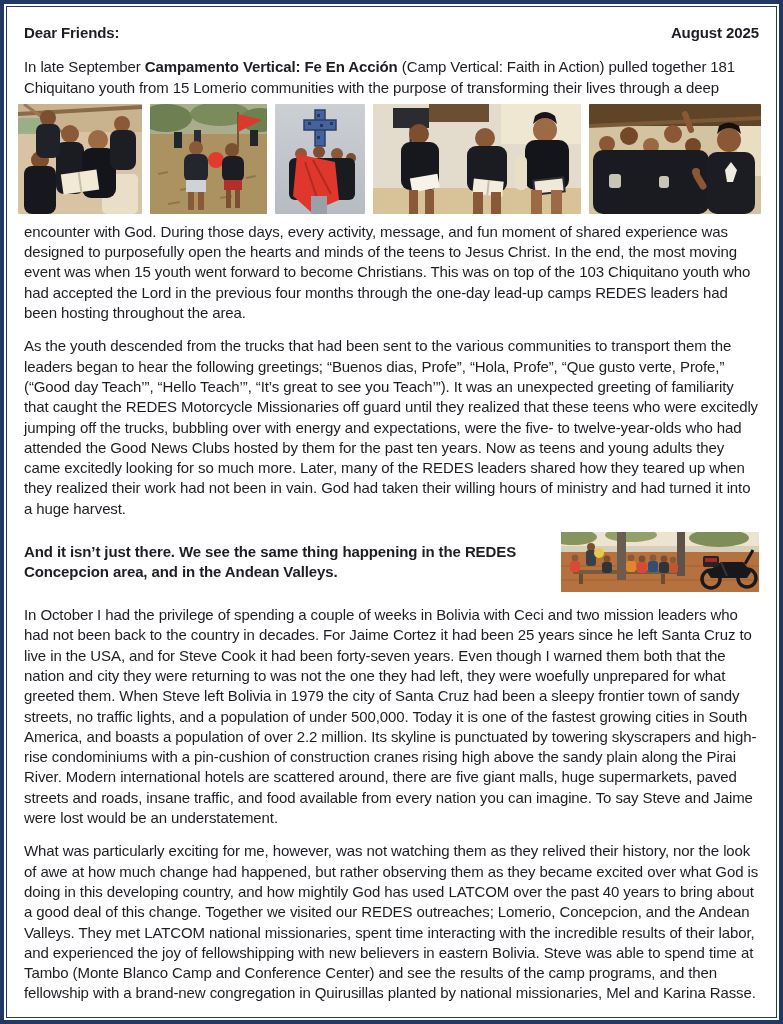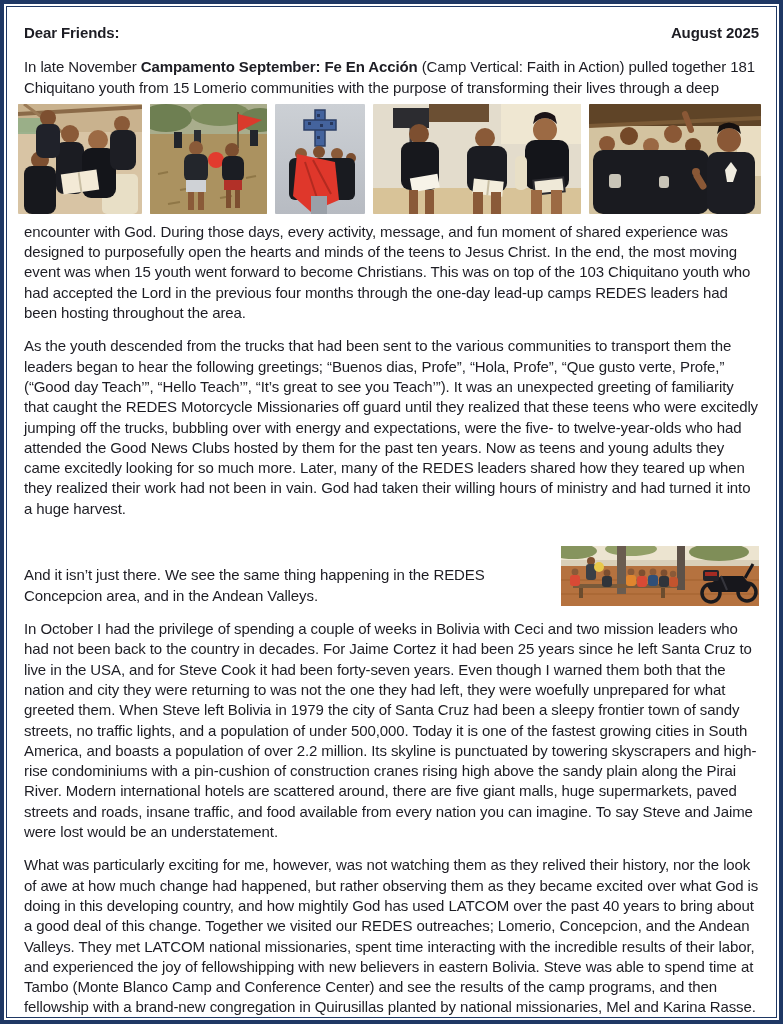--- a/index.html
+++ b/index.html
@@ -21,38 +21,38 @@
     position:relative;
     padding:16px 20px 0 20px;
     font-size:15px;line-height:20.3px;letter-spacing:-0.1px;
   }
   .hdr-row{display:flex;justify-content:space-between;font-weight:bold;margin-top:3px;}
   p{margin:12px 0 0 0;}
   p.first{margin-top:14px;}
   .strip{display:flex;gap:8px;margin:6px 0 0 -6px;height:110px;}
   .photo{overflow:hidden;border-radius:1px;flex:none;height:110px;}
   .photo svg{display:block;width:100%;height:100%;}
-  .row4{display:flex;align-items:flex-end;margin-top:27px;}
+  .row4{display:flex;align-items:center;margin-top:13px;font-weight:bold;}
   .row4 .p4{flex:1;margin:5px 14px 0 0;}
   .inline-photo{flex:none;width:198px;height:60px;overflow:hidden;margin-top:0;}
   .inline-photo svg{display:block;width:100%;height:100%;}
   b{font-weight:bold;}
 </style>
 </head>
 <body>
 
 <div class="page">
   <div class="content">
 
     <div class="hdr-row">
       <span>Dear Friends:</span>
       <span>August 2025</span>
     </div>
 
-    <p class="first"><span>In late November</span> <b>Campamento September: Fe En Acción</b> <span>(Camp Vertical: Faith in Action) pulled together 181 Chiquitano youth from 15 Lomerio communities with the purpose of transforming their lives through a deep</span></p>
+    <p class="first"><span>In late September</span> <b>Campamento Vertical: Fe En Acción</b> <span>(Camp Vertical: Faith in Action) pulled together 181 Chiquitano youth from 15 Lomerio communities with the purpose of transforming their lives through a deep</span></p>
 
     <div class="strip">
 
       <div class="photo" style="width:124px" aria-label="camp youth in black shirts gathered around an open Bible">
         <svg viewBox="0 0 124 110" preserveAspectRatio="none">
           <rect width="124" height="110" fill="#d8c4a4"></rect>
           <rect width="124" height="28" fill="#c9b28e"></rect>
           <path d="M0,10 L124,3" stroke="#8a6a48" stroke-width="4" fill="none"></path>
           <path d="M6,0 L44,28" stroke="#9a7a56" stroke-width="3" fill="none"></path>
           <rect x="0" y="14" width="30" height="16" fill="#8fae87" opacity="0.8"></rect>

